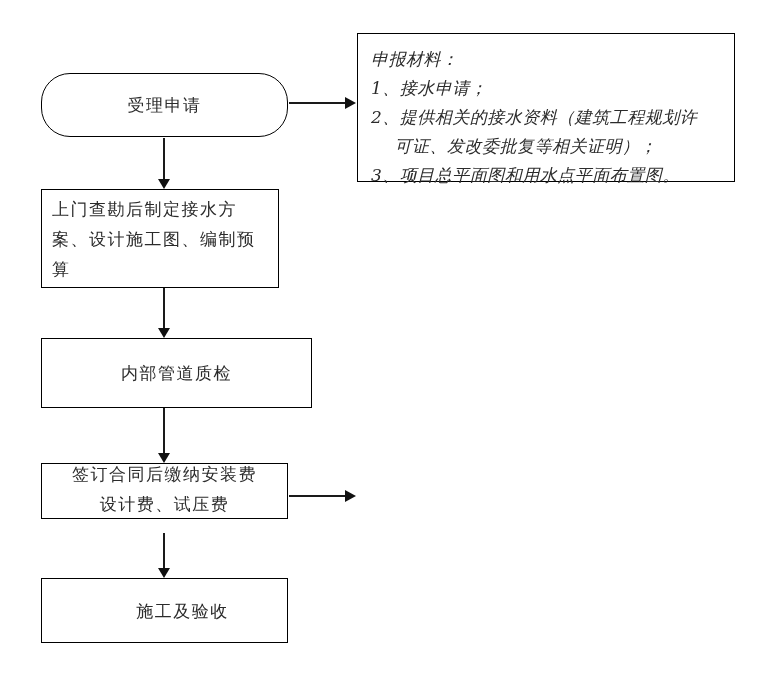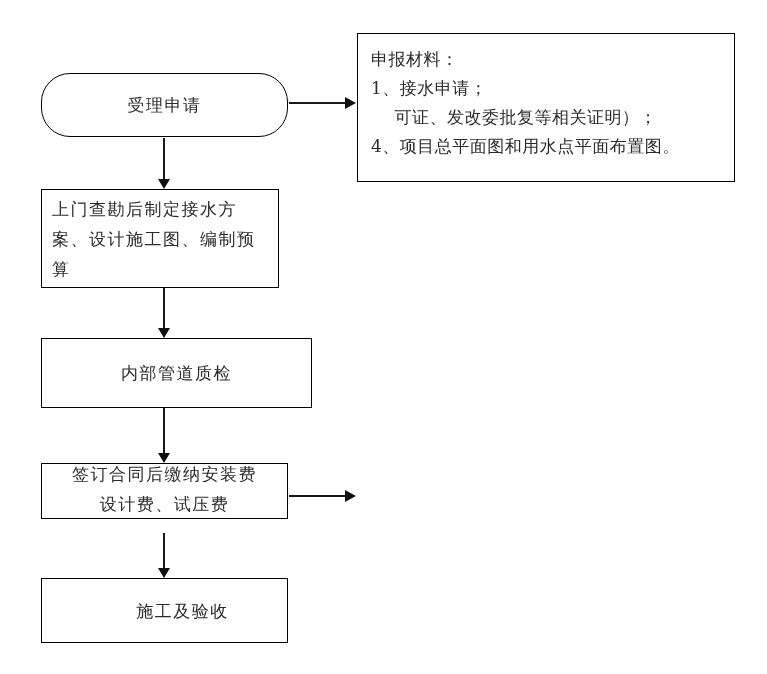--- a/index.html
+++ b/index.html
@@ -34,21 +34,21 @@
     position:absolute;
     border:1px solid #000000;
     background:#ffffff;
     box-sizing:border-box;
     font-size:17px;
     line-height:29px;
     letter-spacing:0.5px;
     color:#2b2b2b;
   }
 
-  .listwrap{padding:11px 0 0 13px;}
+  .listwrap{padding:11px 0 0 13px;font-style:italic;}
   .listline{white-space:pre;display:block;}
 
   .noteline{
     display:flex;align-items:center;justify-content:flex-start;
     height:100%;padding-left:14px;letter-spacing:1px;
   }
 
   .conn{position:absolute;}
   .vline{background:#1a1a1a;width:2px;}
   .hline{background:#1a1a1a;height:2px;}
@@ -78,22 +78,23 @@
 
   <div class="node" style="left:41px;top:463px;width:247px;height:56px;font-family:Liberation Mono, monospace;">签订合同后缴纳安装费
 设计费、试压费</div>
 
   <div class="node" style="left:41px;top:578px;width:247px;height:65px;padding-left:36px;">施工及验收</div>
 
   <div class="notebox" style="left:357px;top:33px;width:378px;height:149px;">
     <div class="listwrap">
       <span class="listline">申报材料：</span>
       <span class="listline">1、接水申请；</span>
+      <span class="listline">2、提供相关的接水资料（建筑工程规划许</span>
       <span class="listline">    可证、发改委批复等相关证明）；</span>
-      <span class="listline">4、项目总平面图和用水点平面布置图。</span>
+      <span class="listline">3、项目总平面图和用水点平面布置图。</span>
     </div>
   </div>
 
 
   <div class="conn vline" style="left:163px;top:138px;height:41px;"></div>
   <div class="conn arrow-down" style="left:158px;top:179px;"></div>
 
   <div class="conn vline" style="left:163px;top:288px;height:40px;"></div>
   <div class="conn arrow-down" style="left:158px;top:328px;"></div>
 

